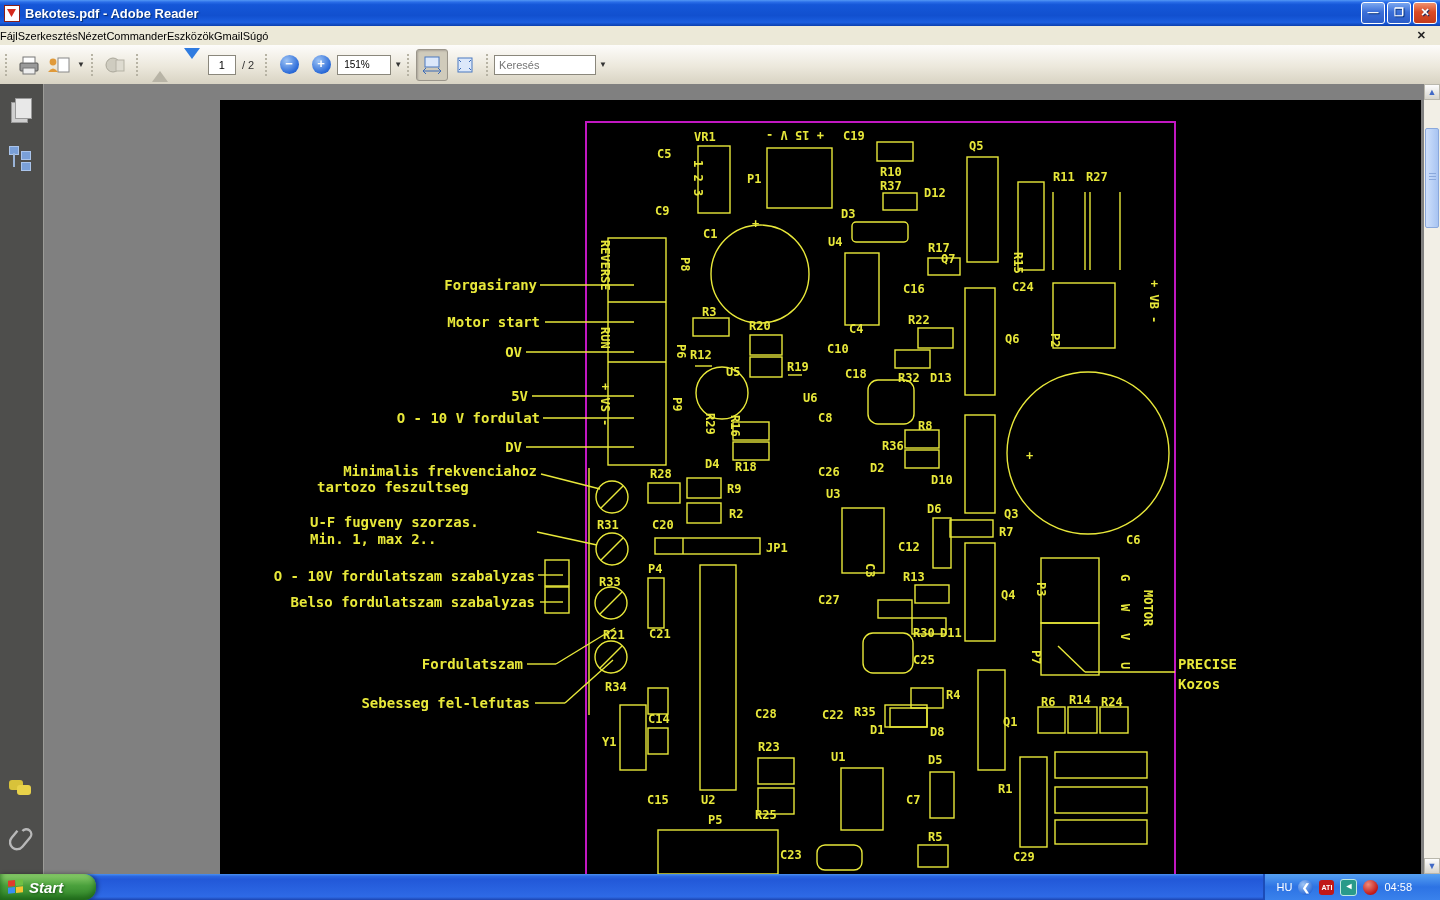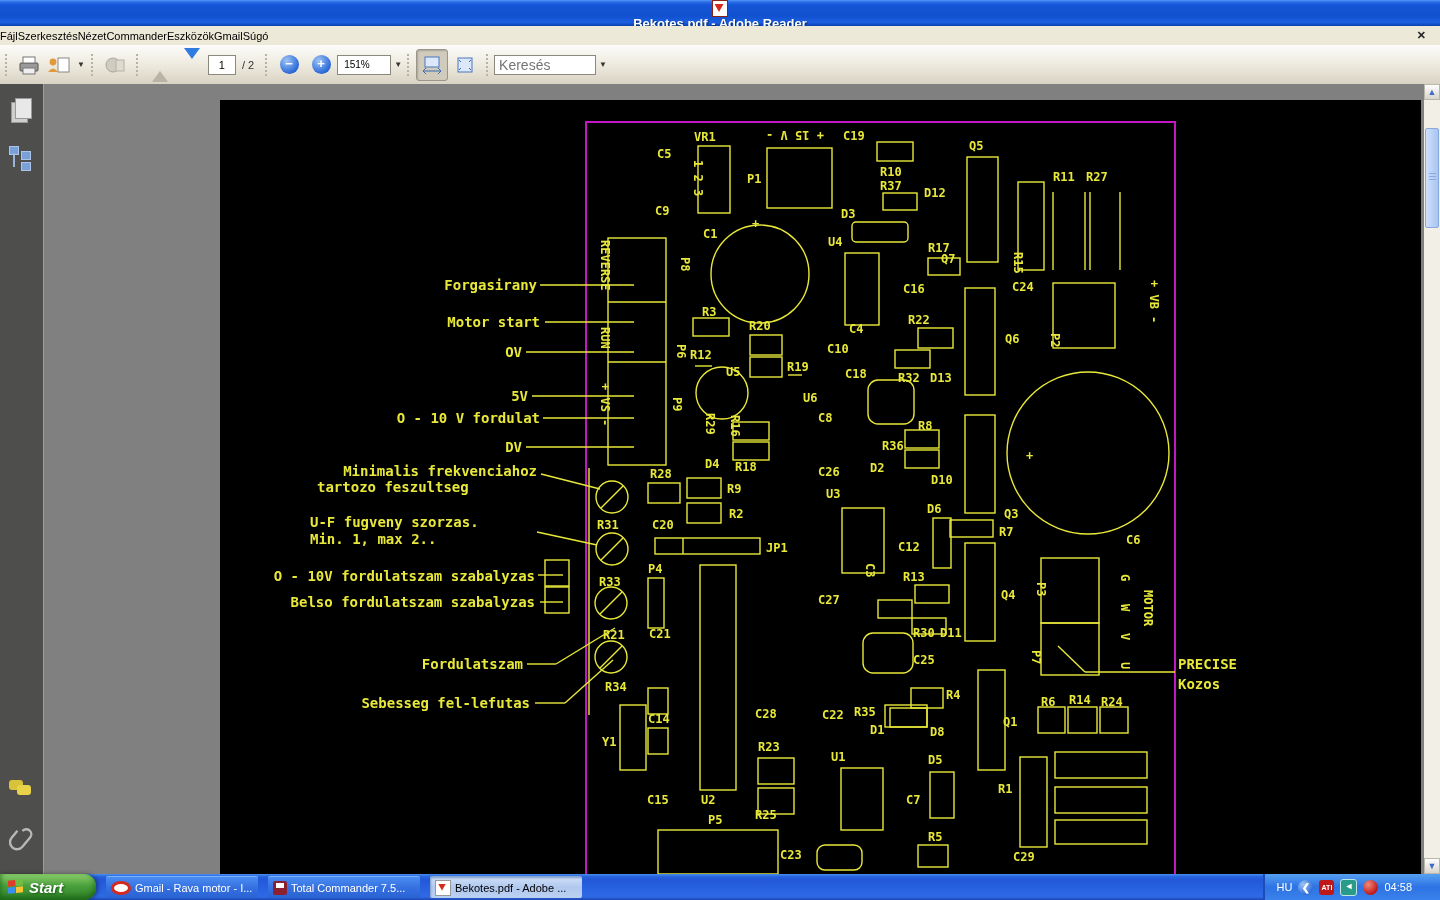--- a/index.html
+++ b/index.html
@@ -1,19 +1,19 @@
 <!DOCTYPE html>
 <html><head>
 <meta charset="utf-8">
 <style>
   html,body{margin:0;padding:0;width:1440px;height:900px;overflow:hidden;font-family:"Liberation Sans",sans-serif;background:#808080;}
   
   .titlebar{position:absolute;left:0;top:0;width:1440px;height:26px;
     background:linear-gradient(180deg,#5398f5 0%,#2a6de8 8%,#1557d8 18%,#1150cf 60%,#1c5fe0 86%,#0b3fae 100%);
-    display:flex;align-items:center;color:#fff;font-weight:bold;font-size:13px;text-shadow:1px 1px 1px #002a6e;flex-direction:column;}
+    display:flex;align-items:center;color:#fff;font-weight:bold;font-size:13px;text-shadow:1px 1px 1px #002a6e;}
   .titlebar .app-icon{width:16px;height:16px;margin:0 5px 0 4px;position:relative;}
   .pdficon{width:14px;height:15px;background:#fff;border:1px solid #8a2016;position:relative;display:inline-block;}
   .pdficon:before{content:"";position:absolute;left:2px;top:3px;width:9px;height:8px;background:#d42a1d;clip-path:polygon(0 0,100% 0,50% 100%);}
   .winbtns{margin-left:auto;display:flex;gap:2px;margin-right:3px;}
   .winbtn{width:22px;height:20px;border-radius:3px;border:1px solid #fff;
     background:linear-gradient(180deg,#7aa7f0,#3b6fd8 45%,#2a5cc8);color:#fff;font-size:11px;line-height:18px;text-align:center;font-weight:bold;}
   .winbtn.close{background:linear-gradient(180deg,#f0926f,#da4a24 45%,#c33b1d);}
   
   .menubar{position:absolute;left:0;top:26px;width:1440px;height:19px;background:#ece9d8;border-bottom:1px solid #d4d0c0;
     display:flex;align-items:center;font-size:11px;color:#000;}
@@ -22,21 +22,21 @@
   
   .toolbar{position:absolute;left:0;top:45px;width:1440px;height:39px;
     background:linear-gradient(180deg,#fdfcfa,#ece8dc 55%,#d8d3c3);border-bottom:1px solid #9c978a;
     display:flex;align-items:center;font-size:11px;color:#333;}
   .grip{width:5px;height:24px;margin:0 4px;background-image:radial-gradient(#b7b3a4 1px,transparent 1.2px);background-size:4px 4px;}
   .tbtn{height:30px;min-width:30px;display:flex;align-items:center;justify-content:center;border-radius:3px;margin:0 1px;}
   .tbtn.pressed{background:#d0cbbb;border:1px solid #9a958a;box-shadow:inset 1px 1px 2px #aaa59a;}
   .caret{font-size:8px;color:#333;margin-left:3px;}
   .pagebox{width:26px;height:18px;background:#fff;border:1px solid #8a877c;text-align:center;line-height:18px;font-size:11px;color:#000;}
   .zoombox{width:46px;height:18px;background:#fff;border:1px solid #8a877c;text-align:left;padding-left:6px;line-height:18px;font-size:10px;color:#000;}
-  .searchbox{width:92px;height:18px;border:1px solid #8a877c;background:#fff;font-size:14px;padding:0 4px;color:#888;font-family:"Liberation Sans",sans-serif;}
+  .searchbox{width:92px;height:18px;border:1px solid #8a877c;background:#fff;font-size:11px;padding:0 4px;color:#888;font-family:"Liberation Sans",sans-serif;}
   .roundbtn{width:19px;height:19px;border-radius:50%;background:radial-gradient(circle at 35% 30%,#9ec4f5,#2a6ad8 70%,#1c50b0);color:#fff;font-weight:bold;font-size:13px;line-height:18px;text-align:center;}
   .navarr{width:0;height:0;border-left:8px solid transparent;border-right:8px solid transparent;}
   .navarr.up{border-bottom:11px solid #b8b4a6;}
   .navarr.down{border-top:11px solid #2f7be0;}
   
   .content{position:absolute;left:0;top:84px;width:1440px;height:790px;background:#808080;}
   .nav-pane{position:absolute;left:0;top:0;width:44px;height:790px;background:#4e4e4c;border-right:1px solid #9c9c98;
     display:flex;flex-direction:column;align-items:center;padding-top:14px;box-sizing:border-box;}
   .nav-sp{flex:1;}
   .nav-ic{width:26px;height:26px;margin-bottom:22px;position:relative;}
@@ -417,34 +417,20 @@
 <div class="taskbar">
   <span class="startbtn">
     <span class="winflag">
       <i style="left:0;top:0;background:#e03c2c"></i>
         <i style="left:8px;top:0;background:#6fbf44"></i>
       <i style="left:0;top:7px;background:#3a8ff0"></i>
         <i style="left:8px;top:7px;background:#f5c431"></i>
     </span>
     <span>Start</span>
   </span>
-  <span id="task-buttons" style="display:flex">
-      <span class="task">
-        <span class="ticon opera-icon"></span>
-        <span>Gmail - Rava motor - I...</span>
-      </span>
-      <span class="task">
-        <span class="ticon total-commander-icon"></span>
-        <span>Total Commander 7.5...</span>
-      </span>
-      <span class="task active">
-        <span class="ticon pdf-icon-sm"></span>
-        <span>Bekotes.pdf - Adobe ...</span>
-      </span>
-    </span>
   <span class="tray">
     <span class="lbl">HU</span>
     <span class="tray-ic chev">❮</span>
     <span class="tray-ic ati">ATI</span>
     <span class="tray-ic snd">◄</span>
     <span class="tray-ic shield"></span>
     <span class="lbl">04:58</span>
   </span>
 </div>
 

